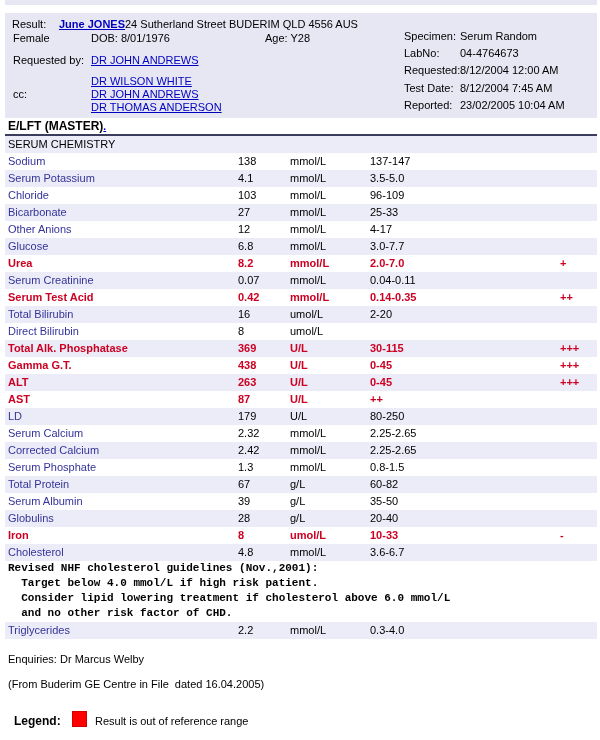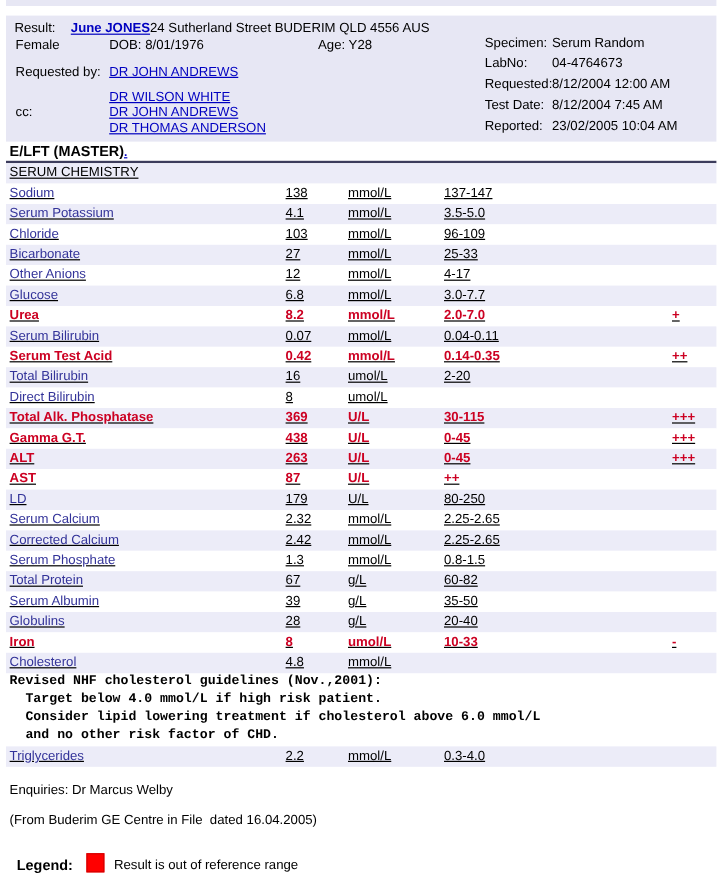--- a/index.html
+++ b/index.html
@@ -7,21 +7,21 @@
         font-family:"Liberation Sans","DejaVu Sans",sans-serif;font-size:11px;color:#000;}
   .abs{position:absolute;white-space:nowrap;}
   .top-strip{position:absolute;left:5px;top:0;width:592px;height:5px;background:#E7E7F4;}
   .hdr{position:absolute;left:5px;top:13px;width:592px;height:105px;background:#E7E7F4;}
   .link{color:#0000C0;text-decoration:underline;cursor:pointer;}
   .bold{font-weight:bold;}
   .title{position:absolute;left:8px;top:119px;font-size:12px;font-weight:bold;color:#000;}
   .title .dot-link{color:#0000C0;text-decoration:underline;font-size:10px;}
   .rule{position:absolute;left:5px;top:134px;width:592px;height:2px;background:#3C3C5C;}
   .tbl{position:absolute;left:5px;top:136px;width:592px;}
-  .row{display:flex;height:17px;line-height:17px;background:#fff;text-decoration:underline;}
+  .row{display:flex;height:17px;line-height:17px;background:#fff;}
   .row.shaded{background:#ECECF8;}
   .c-name{flex:0 0 233px;padding-left:3px;box-sizing:border-box;color:#333399;overflow:hidden;white-space:nowrap;}
   .c-val{flex:0 0 52px;white-space:nowrap;}
   .c-units{flex:0 0 80px;white-space:nowrap;}
   .c-range{flex:0 0 190px;white-space:nowrap;}
   .c-flag{flex:1;white-space:nowrap;}
   .row.section .c-name{color:#000;}
   .row.abn{font-weight:bold;}
   .row.abn .c-name,.row.abn .c-val,.row.abn .c-units,.row.abn .c-range,.row.abn .c-flag{color:#CC0022;}
   .comment{position:absolute;left:8px;top:561px;margin:0;
@@ -123,21 +123,21 @@
       <span class="c-flag"></span>
     </div>
       <div class="row abn">
       <span class="c-name">Urea</span>
       <span class="c-val">8.2</span>
       <span class="c-units">mmol/L</span>
       <span class="c-range">2.0-7.0</span>
       <span class="c-flag">+</span>
     </div>
       <div class="row shaded">
-      <span class="c-name">Serum Bilirubin</span>
+      <span class="c-name">Serum Creatinine</span>
       <span class="c-val">0.07</span>
       <span class="c-units">mmol/L</span>
       <span class="c-range">0.04-0.11</span>
       <span class="c-flag"></span>
     </div>
       <div class="row abn">
       <span class="c-name">Serum Test Acid</span>
       <span class="c-val">0.42</span>
       <span class="c-units">mmol/L</span>
       <span class="c-range">0.14-0.35</span>
@@ -236,20 +236,21 @@
       <span class="c-name">Iron</span>
       <span class="c-val">8</span>
       <span class="c-units">umol/L</span>
       <span class="c-range">10-33</span>
       <span class="c-flag">-</span>
     </div>
       <div class="row shaded">
       <span class="c-name">Cholesterol</span>
       <span class="c-val">4.8</span>
       <span class="c-units">mmol/L</span>
+      <span class="c-range">3.6-6.7</span>
       <span class="c-flag"></span>
     </div>
     </div>
 
   <pre class="comment">Revised NHF cholesterol guidelines (Nov.,2001):
   Target below 4.0 mmol/L if high risk patient.
   Consider lipid lowering treatment if cholesterol above 6.0 mmol/L
   and no other risk factor of CHD.</pre>
 
   <div class="trig">

